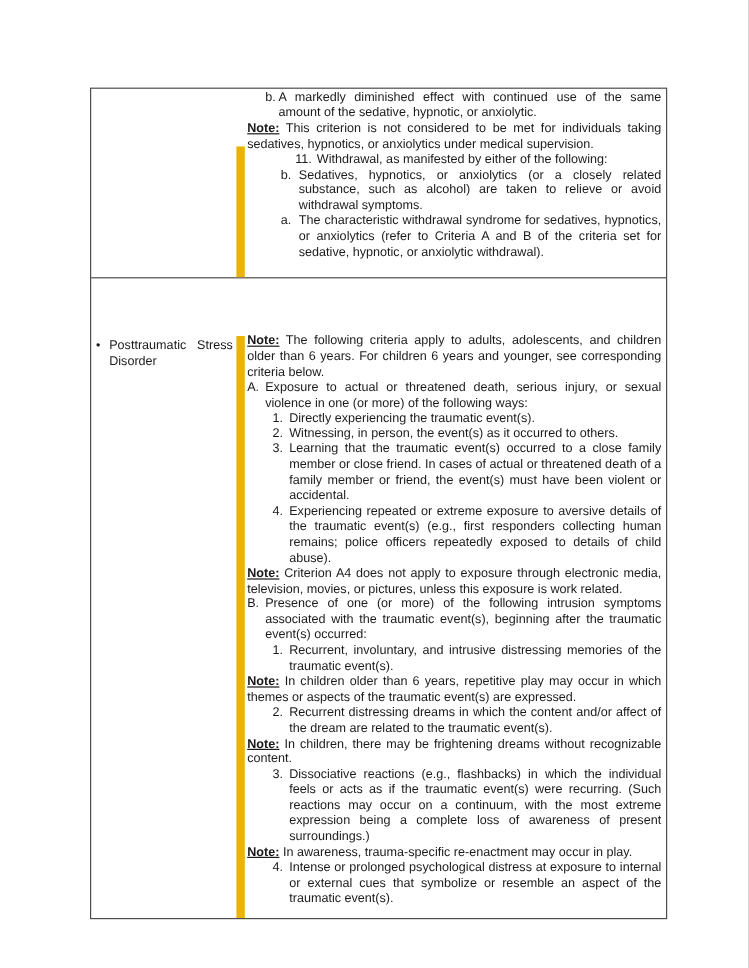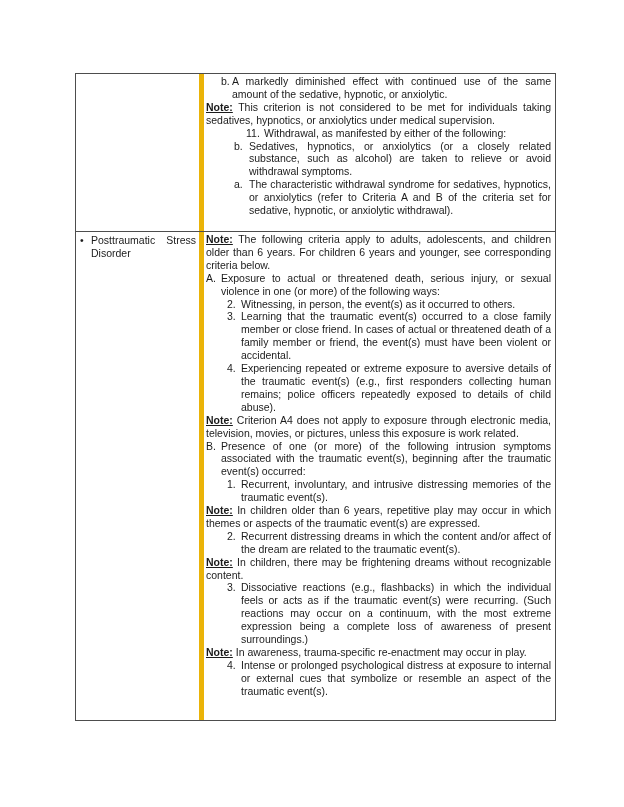--- a/index.html
+++ b/index.html
@@ -10,24 +10,24 @@
     font-family:"Liberation Sans","DejaVu Sans",sans-serif;
     color:#1b1b1b;
   }
   .doc-table {
     position:absolute; left:75px; top:73px; width:481px;
     border:1px solid #4d4d4d;
   }
   .trow { display:flex; align-items:stretch; }
   .trow + .trow { border-top:1px solid #4d4d4d; }
   .cell { font-size:10.5px; line-height:12.9px; }
-  .cell.left  { width:128px; flex:0 0 128px; border-right:5px solid #eab308; padding:2px 3px 2px 4px; }
+  .cell.left  { width:128px; flex:0 0 128px; border-right:7px solid #eab308; padding:2px 3px 2px 4px;margin-top:48px; }
   .cell.right { flex:1 1 auto; padding:1px 4px 2px 2px; }
   .cell.right.r0 { min-height:157px; }
-  .cell.right.r1 { min-height:488px; }
+  .cell.right.r1 { min-height:488px;margin-top:45px; }
   .blk { text-align:justify; }
   .nb { font-weight:bold;text-decoration:underline; }
   .letter { padding-left:15px; text-indent:-15px; }
   .num    { padding-left:35px; text-indent:-14px; }
   .sub    { padding-left:43px; text-indent:-15px; }
   .subB   { padding-left:26px; text-indent:-11px; }
   .num11  { padding-left:34px; text-indent:-18px; }
   .mk { display:inline-block; text-indent:0; }
   .letter > .mk { width:15px; }
   .num    > .mk { width:14px; }
@@ -54,20 +54,21 @@
       </div>
     </div>
 
     <div class="trow">
       <div class="cell left">
         <div class="bullet-item"><span class="bmark">•</span><span>Posttraumatic Stress Disorder</span></div>
       </div>
       <div class="cell right r1">
         <p class="blk note"><span class="nb">Note:</span> <span class="tx">The following criteria apply to adults, adolescents, and children older than 6 years. For children 6 years and younger, see corresponding criteria below.</span></p>
         <p class="blk letter"><span class="mk">A.</span><span class="tx">Exposure to actual or threatened death, serious injury, or sexual violence in one (or more) of the following ways:</span></p>
+        <p class="blk num"><span class="mk">1.</span><span class="tx">Directly experiencing the traumatic event(s).</span></p>
         <p class="blk num"><span class="mk">2.</span><span class="tx">Witnessing, in person, the event(s) as it occurred to others.</span></p>
         <p class="blk num"><span class="mk">3.</span><span class="tx">Learning that the traumatic event(s) occurred to a close family member or close friend. In cases of actual or threatened death of a family member or friend, the event(s) must have been violent or accidental.</span></p>
         <p class="blk num"><span class="mk">4.</span><span class="tx">Experiencing repeated or extreme exposure to aversive details of the traumatic event(s) (e.g., first responders collecting human remains; police officers repeatedly exposed to details of child abuse).</span></p>
         <p class="blk note"><span class="nb">Note:</span> <span class="tx">Criterion A4 does not apply to exposure through electronic media, television, movies, or pictures, unless this exposure is work related.</span></p>
         <p class="blk letter"><span class="mk">B.</span><span class="tx">Presence of one (or more) of the following intrusion symptoms associated with the traumatic event(s), beginning after the traumatic event(s) occurred:</span></p>
         <p class="blk num"><span class="mk">1.</span><span class="tx">Recurrent, involuntary, and intrusive distressing memories of the traumatic event(s).</span></p>
         <p class="blk note"><span class="nb">Note:</span> <span class="tx">In children older than 6 years, repetitive play may occur in which themes or aspects of the traumatic event(s) are expressed.</span></p>
         <p class="blk num"><span class="mk">2.</span><span class="tx">Recurrent distressing dreams in which the content and/or affect of the dream are related to the traumatic event(s).</span></p>
         <p class="blk note"><span class="nb">Note:</span> <span class="tx">In children, there may be frightening dreams without recognizable content.</span></p>
         <p class="blk num"><span class="mk">3.</span><span class="tx">Dissociative reactions (e.g., flashbacks) in which the individual feels or acts as if the traumatic event(s) were recurring. (Such reactions may occur on a continuum, with the most extreme expression being a complete loss of awareness of present surroundings.)</span></p>

